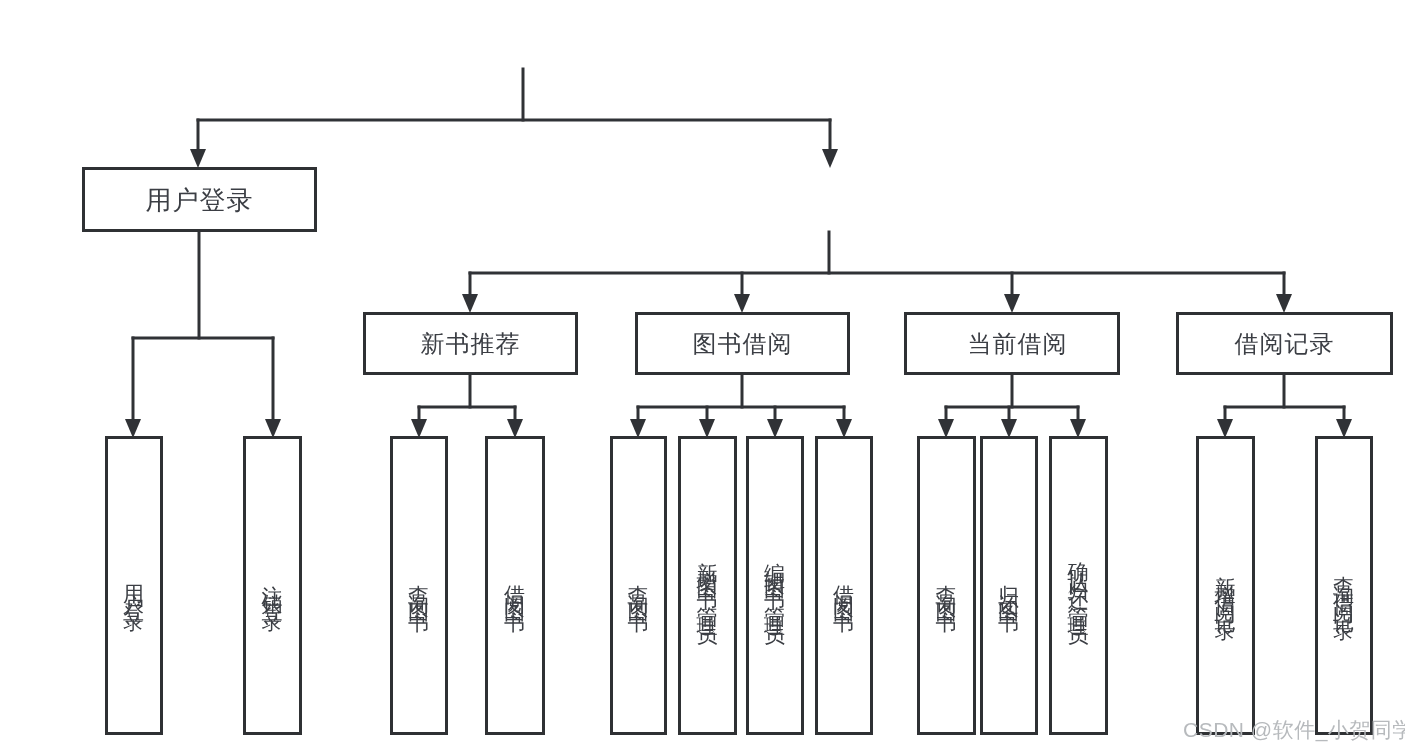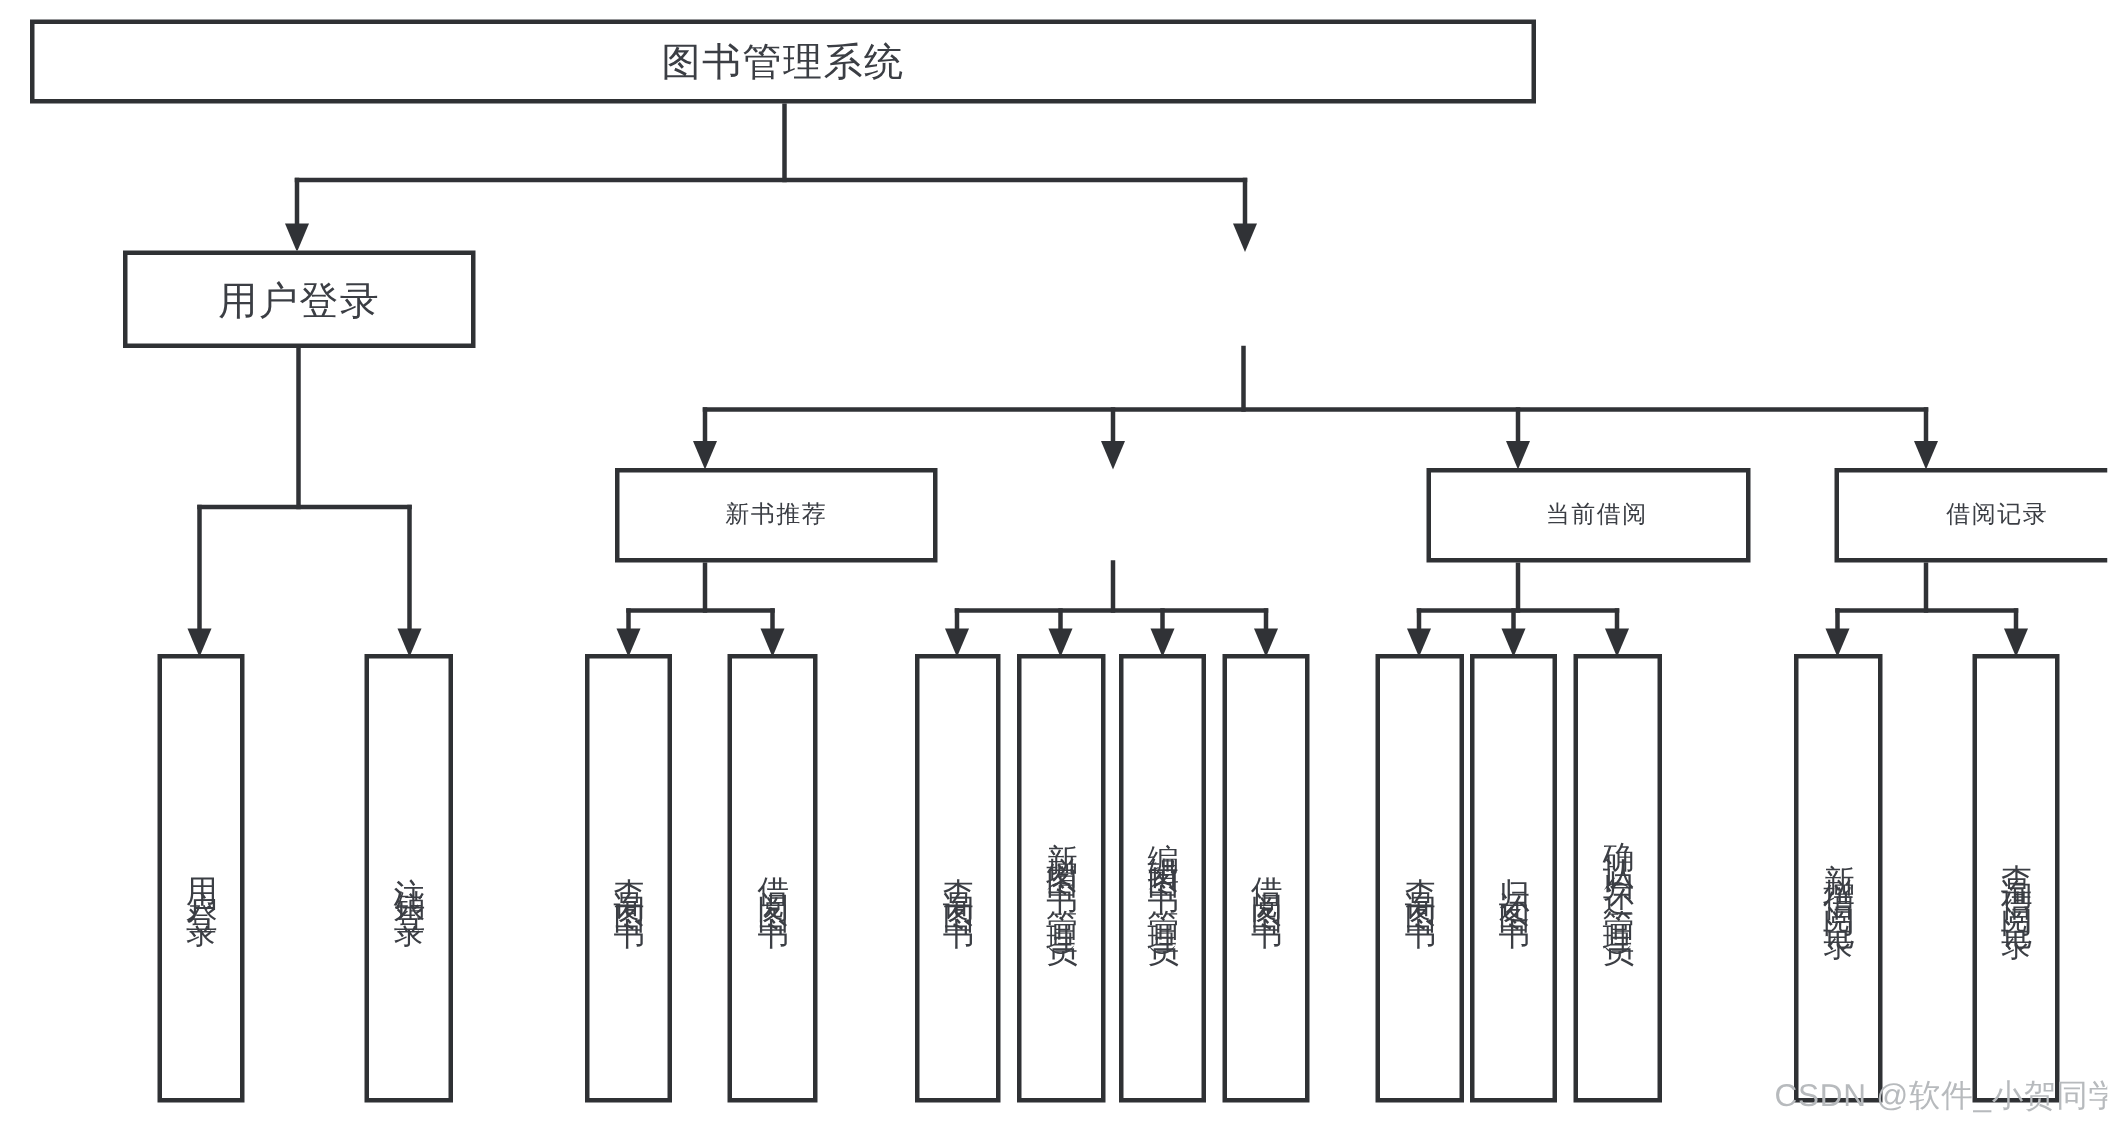--- a/index.html
+++ b/index.html
@@ -32,22 +32,21 @@
     z-index: 2;
     color: #3b3e44;
   }
   .hbox {
     font-size: 26px;
     letter-spacing: 1px;
     line-height: 1;
     white-space: nowrap;
   }
   .hbox.module {
-    font-size: 16px;
-    margin-left: 47px;
+    font-size: 24px;
   }
   .vbox span {
     writing-mode: vertical-lr;
     text-orientation: mixed;
     font-size: 21px;
     letter-spacing: 9px;
     line-height: 1;
     white-space: nowrap;
   }
   .watermark {
@@ -125,25 +124,25 @@
       <polygon points="775,438 767,419 783,419"></polygon>
       <polygon points="844,438 836,419 852,419"></polygon>
       <polygon points="946,438 938,419 954,419"></polygon>
       <polygon points="1009,438 1001,419 1017,419"></polygon>
       <polygon points="1078,438 1070,419 1086,419"></polygon>
       <polygon points="1225,438 1217,419 1233,419"></polygon>
       <polygon points="1344,438 1336,419 1352,419"></polygon>
     </g>
   </svg>
 
-  <div class="box hbox" style="left:20px; top:13px; width:1004px; height:56px;">图书管理系统</div>
 
   <div class="box hbox" style="left:82px; top:167px; width:235px; height:65px;">用户登录</div>
 
   <div class="box hbox module" style="left:363px; top:312px; width:215px; height:63px;">新书推荐</div>
+  <div class="box hbox module" style="left:635px; top:312px; width:215px; height:63px;">图书借阅</div>
   <div class="box hbox module" style="left:904px; top:312px; width:216px; height:63px;padding-left:11px;">当前借阅</div>
   <div class="box hbox module" style="left:1176px; top:312px; width:217px; height:63px;">借阅记录</div>
 
   <div class="box vbox" style="left:105px; top:436px; width:58px; height:299px;">
     <span>用户登录</span>
   </div>
   <div class="box vbox" style="left:243px; top:436px; width:59px; height:299px;">
     <span>注销登录</span>
   </div>
 

